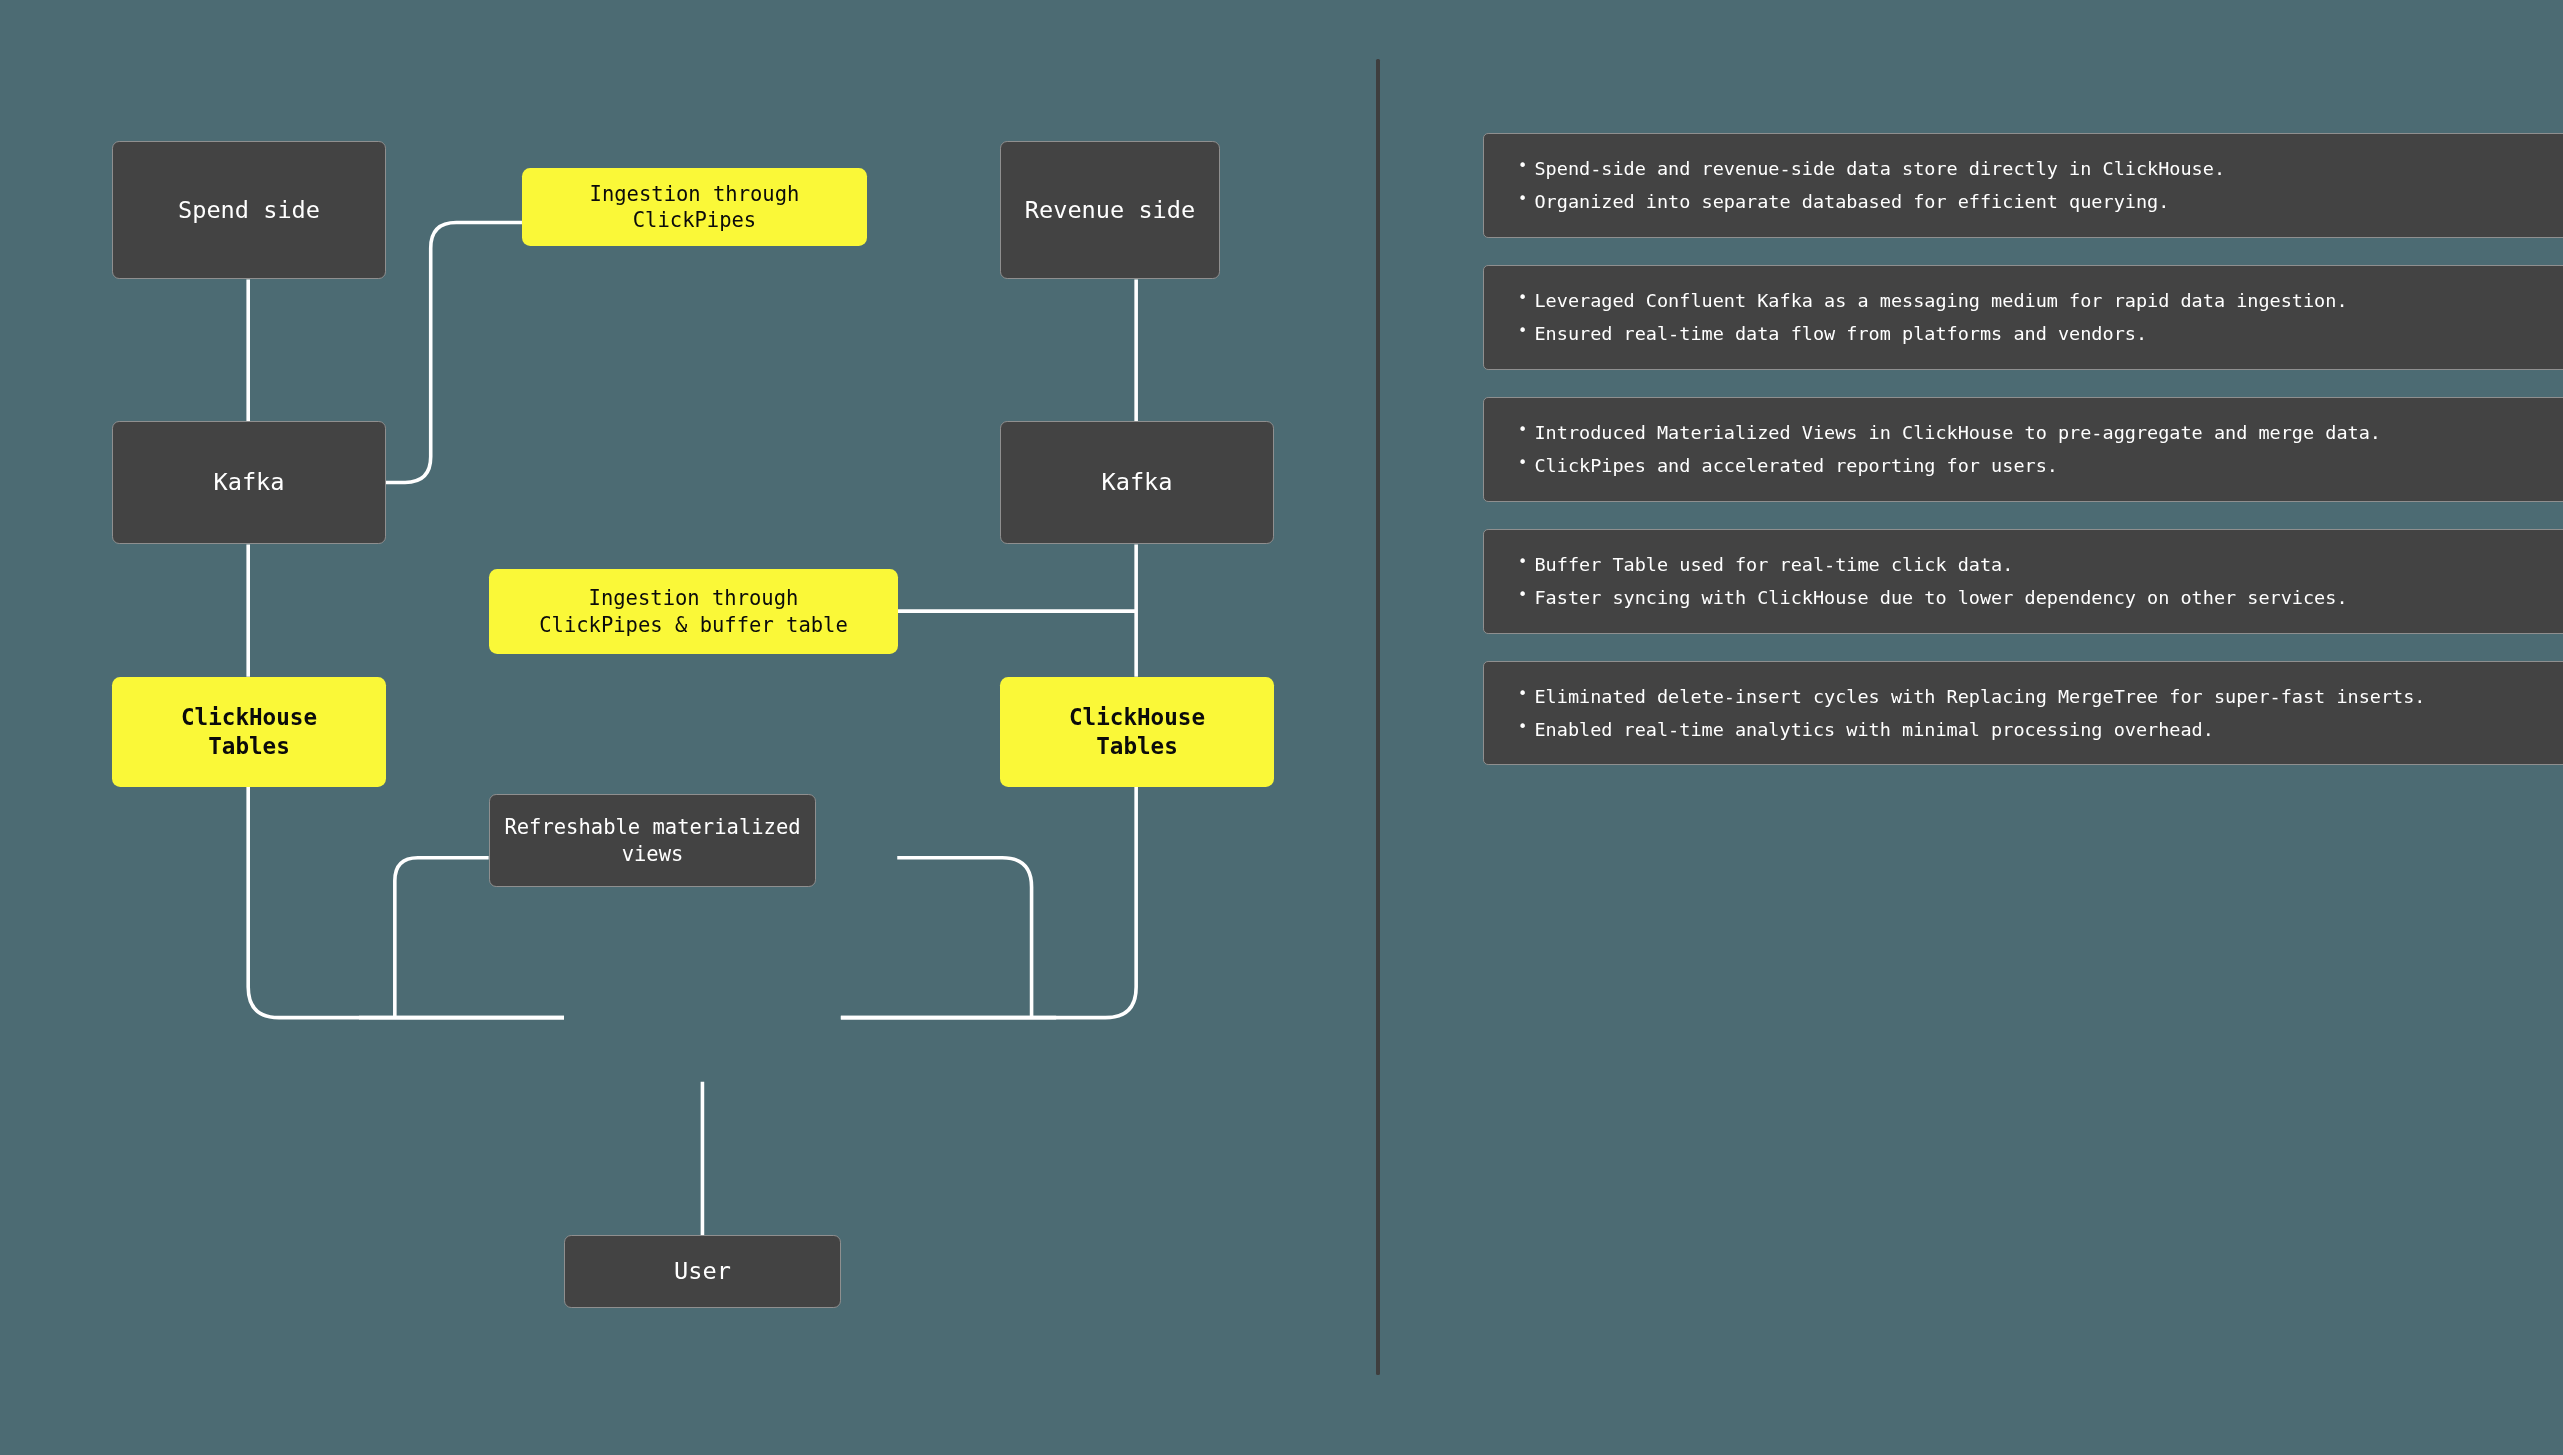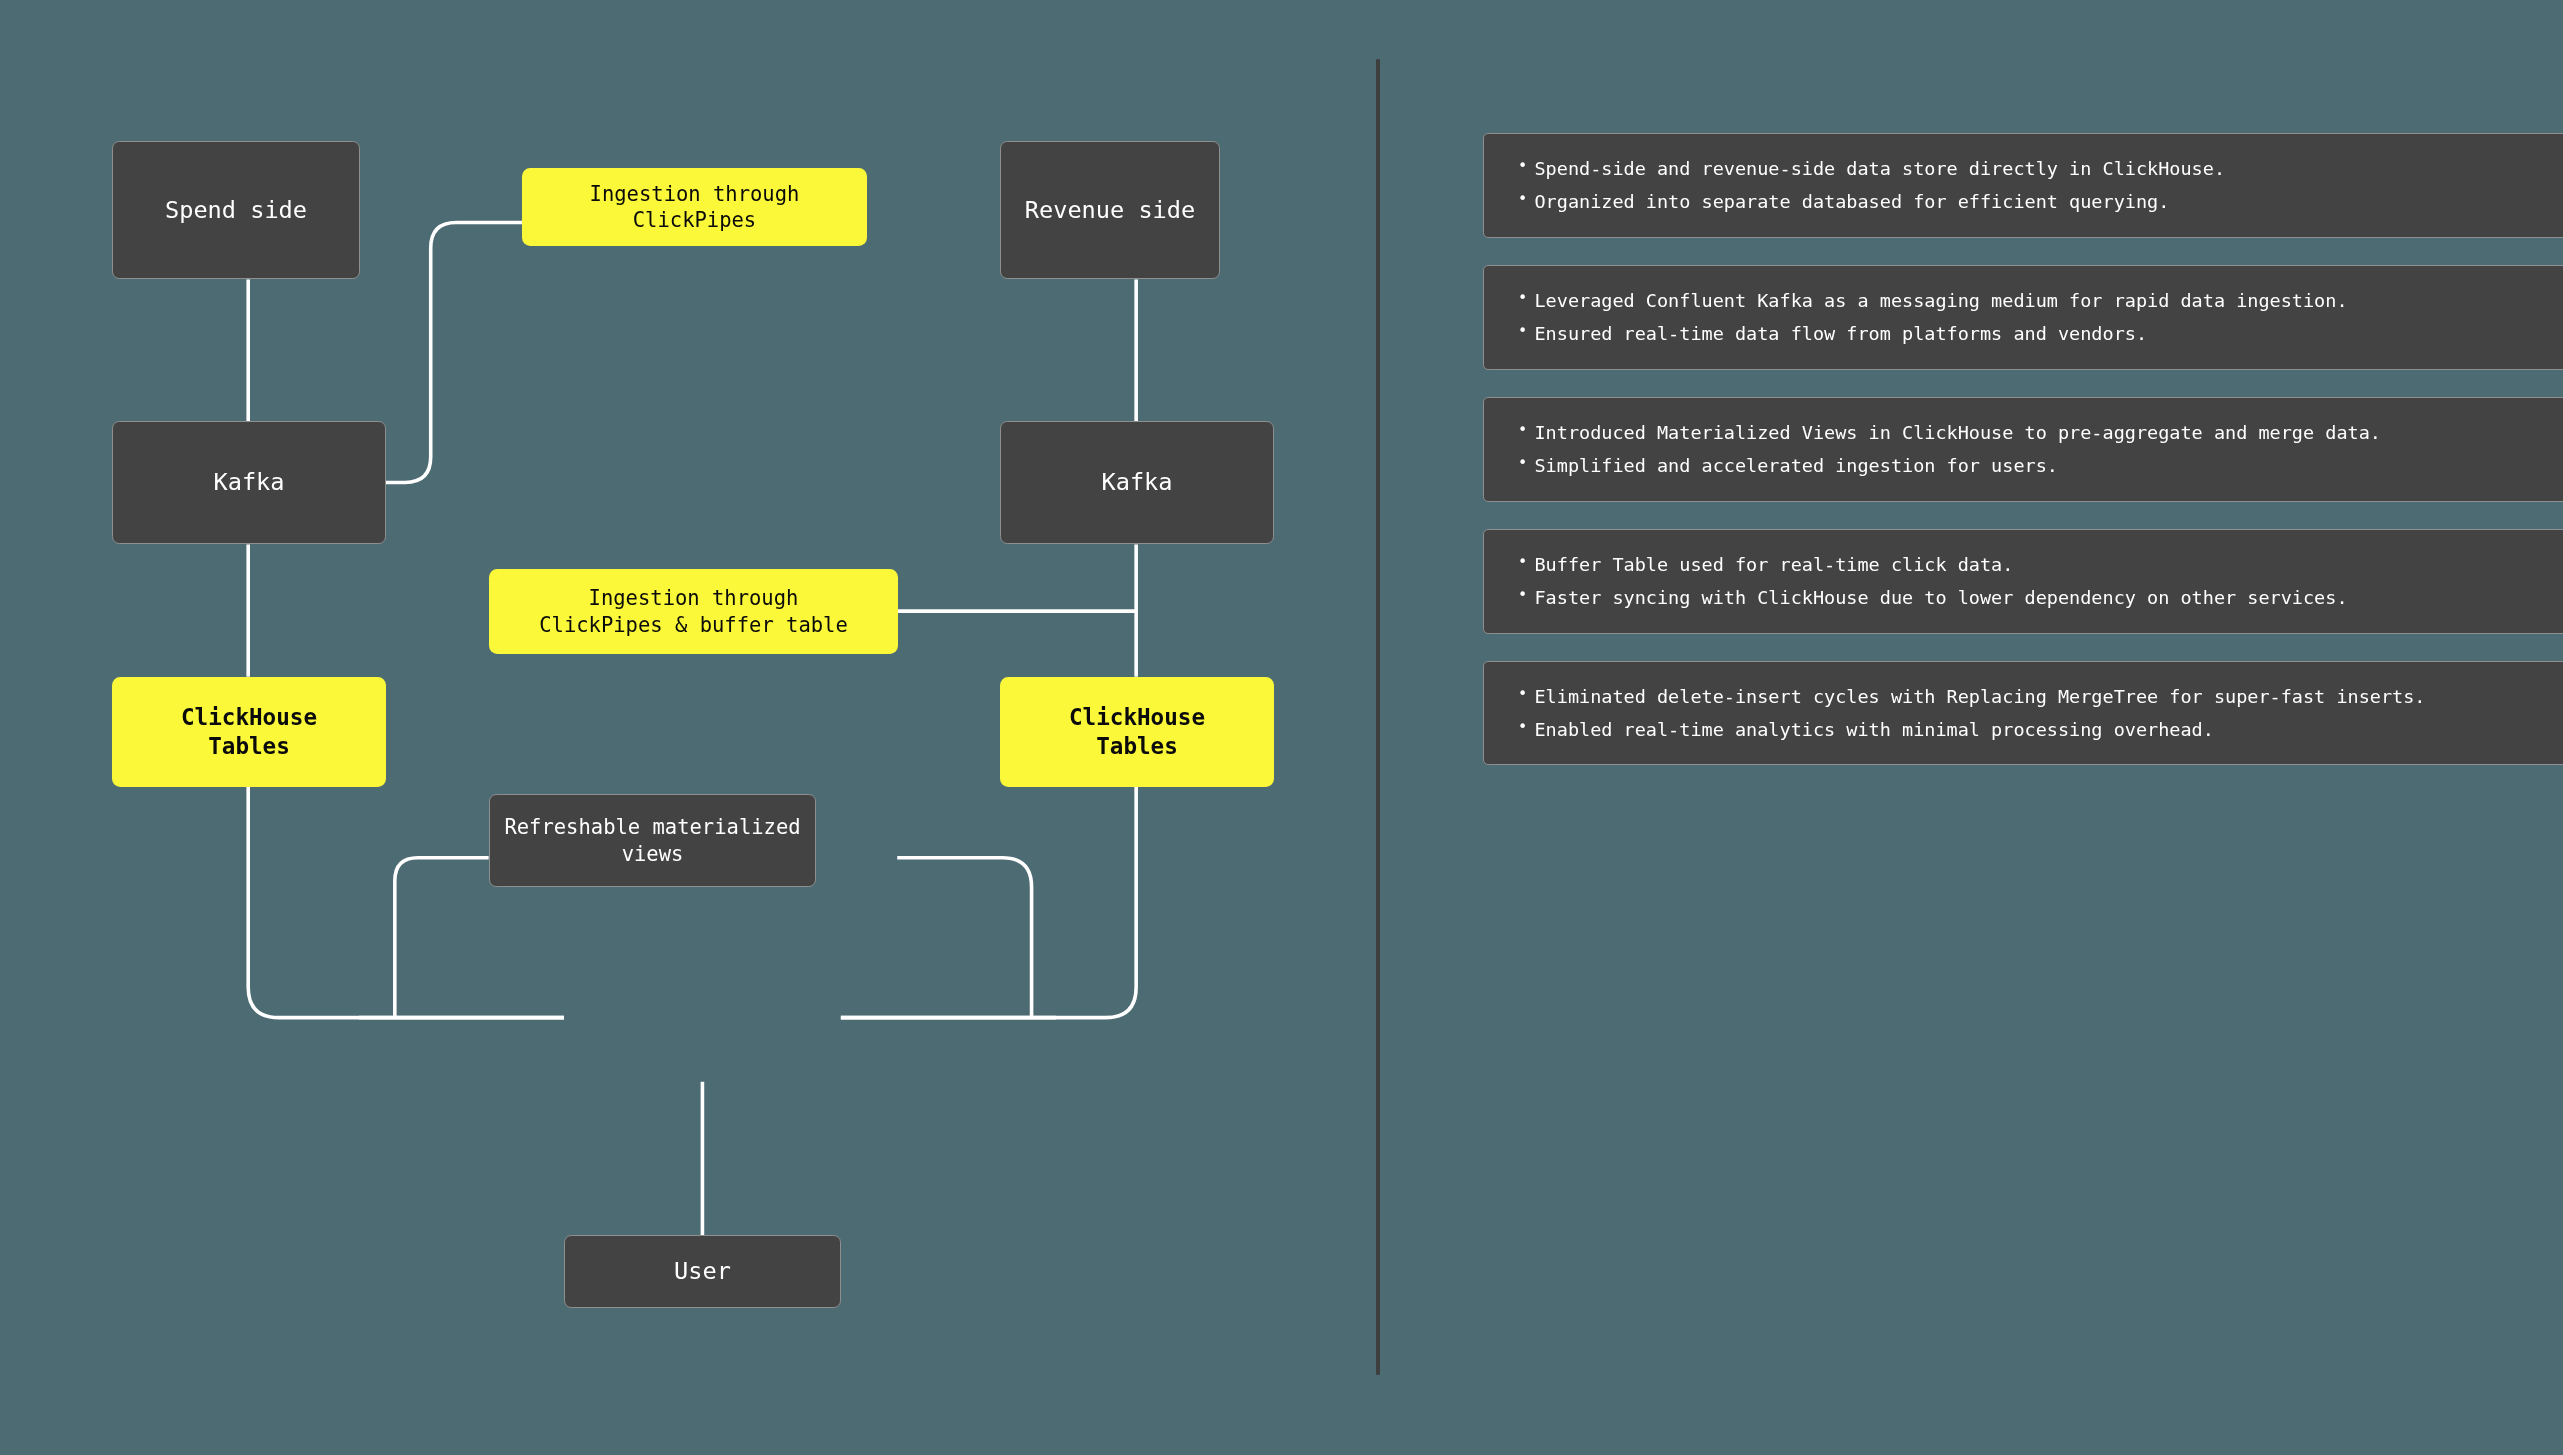--- a/index.html
+++ b/index.html
@@ -116,21 +116,21 @@
     <path d="M2216 1535 L2216 1925 Q2216 1985 2156 1985 L1640 1985"></path>
 
     <path d="M700 1985 L1100 1985"></path>
     <path d="M1640 1985 L2060 1985"></path>
 
     <path d="M1370 2110 L1370 2410"></path>
   </svg>
 
   <div class="divider" style="left:1376px;top:59px;height:1316px;"></div>
 
-  <div class="node dark" style="left:112px;top:141px;width:248px;height:138px;font-size:23.6px;">
+  <div class="node dark" style="left:112px;top:141px;width:274px;height:138px;font-size:23.6px;">
     <span class="txt">Spend side</span>
   </div>
 
   <div class="node dark" style="left:1000px;top:141px;width:220px;height:138px;font-size:23.6px;">
     <span class="txt">Revenue side</span>
   </div>
 
   <div class="node dark" style="left:112px;top:421px;width:274px;height:123px;font-size:23.6px;">
     <span class="txt">Kafka</span>
   </div>
@@ -193,21 +193,21 @@
       </div>
     </div>
 
     <div class="info-card">
       <div class="bullet-row">
         <span class="bullet-dot">•</span>
         <span class="bullet-text">Introduced Materialized Views in ClickHouse to pre-aggregate and merge data.</span>
       </div>
       <div class="bullet-row">
         <span class="bullet-dot">•</span>
-        <span class="bullet-text">Simplified and accelerated ingestion for users.</span>
+        <span class="bullet-text">ClickPipes and accelerated reporting for users.</span>
       </div>
     </div>
 
     <div class="info-card">
       <div class="bullet-row">
         <span class="bullet-dot">•</span>
         <span class="bullet-text">Buffer Table used for real-time click data.</span>
       </div>
       <div class="bullet-row">
         <span class="bullet-dot">•</span>

